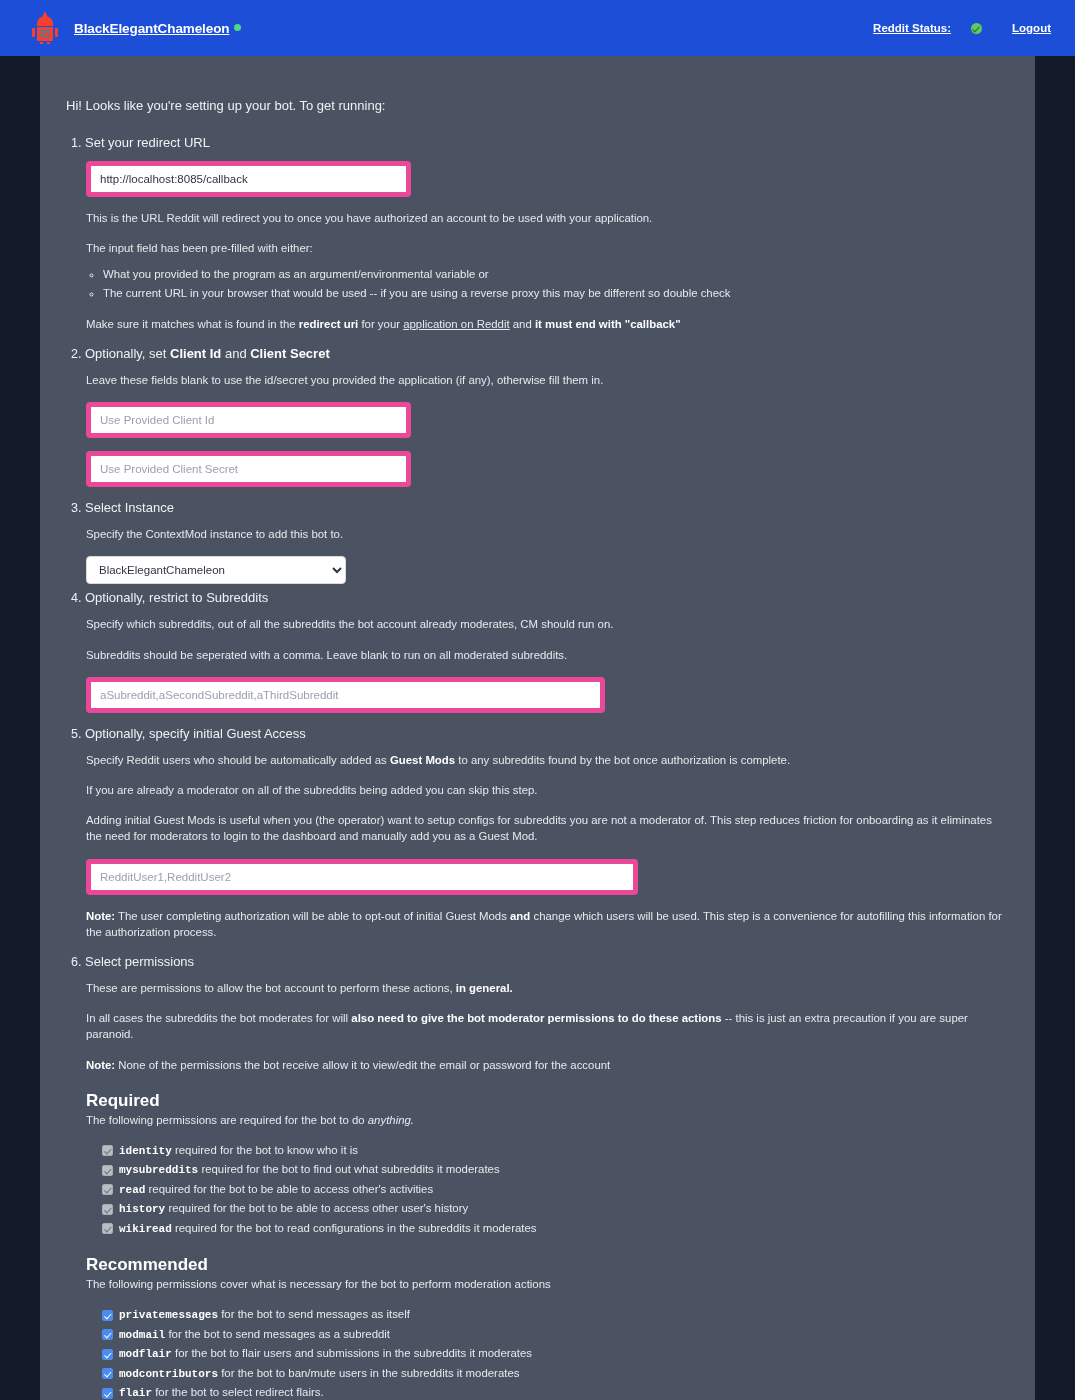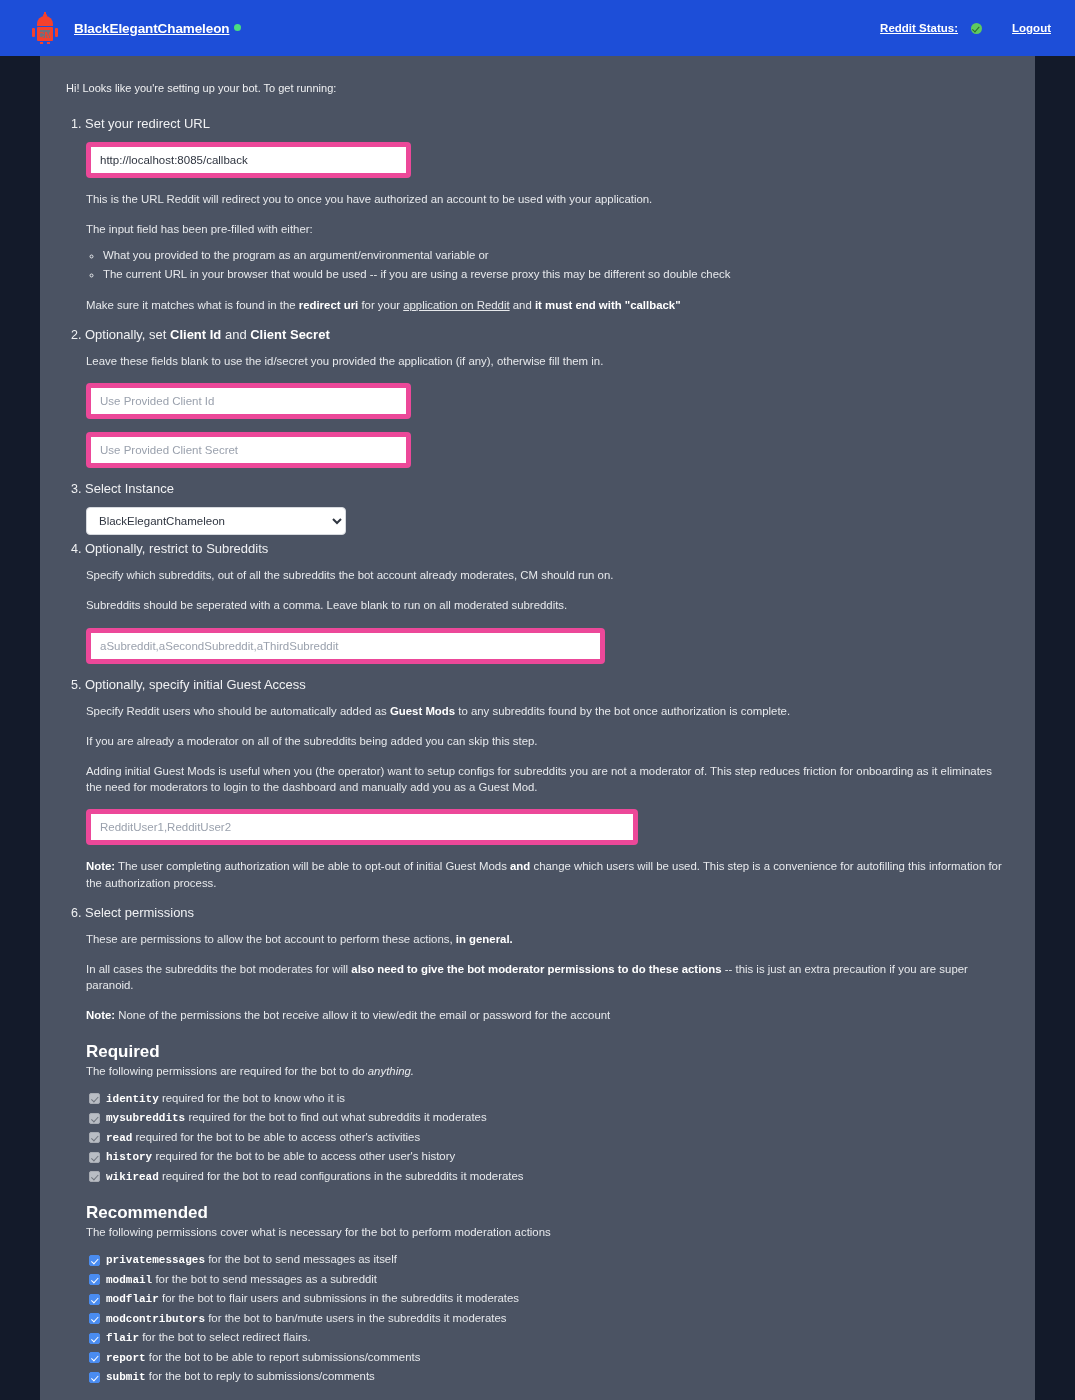--- a/index.html
+++ b/index.html
@@ -45,21 +45,21 @@
     align-items: center;
     gap: 30px;
   }
   .nav-link {
     color: #ffffff;
     font-size: 11.5px;
     font-weight: bold;
     text-decoration: underline;
     white-space: nowrap;
   }
-  .status-group { display: flex; align-items: center; gap: 13px; }
+  .status-group { display: flex; align-items: center; gap: 20px; }
   .check-badge {
     width: 11px; height: 11px;
     border-radius: 50%;
     background: #5fca5f;
     position: relative;
     flex: 0 0 auto;
   }
   .check-badge::after {
     content: "";
     position: absolute;
@@ -76,22 +76,22 @@
   }
   .content-card {
     background: #4b5363;
     padding: 26px 26px 80px 26px;
     min-height: 1318px;
   }
 
   
   .intro {
     color: #f0f1f3;
-    font-size: 11px;
-    margin: 0 0 22px 0;
+    font-size: 13px;
+    margin: 16px 0 22px 0;
   }
   ol.steps {
     margin: 0;
     padding-left: 19px;
     color: #f0f1f3;
   }
   ol.steps > li {
     font-size: 12.5px;
     margin-bottom: 4px;
   }
@@ -159,21 +159,21 @@
     font-weight: bold;
     margin: 18px 0 3px 0;
   }
   .perm-sub {
     color: #e7e9ec;
     font-size: 11.4px;
     margin: 0 0 13px 0;
   }
   ul.perm-list {
     list-style: none;
-    margin: 3px;
+    margin: 16px;
     padding: 0;
   }
   ul.perm-list li {
     display: flex;
     align-items: baseline;
     gap: 6px;
     font-size: 11.4px;
     color: #e7e9ec;
     line-height: 1.5;
     margin-bottom: 2px;
@@ -279,20 +279,21 @@
       <div class="step-body">
         <p class="txt">Leave these fields blank to use the id/secret you provided the application (if any), otherwise fill them in.</p>
         <input class="field w-client" type="text" placeholder="Use Provided Client Id" style="">
         <input class="field w-client" type="text" placeholder="Use Provided Client Secret" style="">
       </div>
     </li>
 
     <li>
       <span class="step-title">Select Instance</span>
       <div class="step-body">
+        <p class="txt">Specify the ContextMod instance to add this bot to.</p>
         <select class="instance-select">
           <option>BlackElegantChameleon</option>
         </select>
       </div>
     </li>
 
     <li>
       <span class="step-title">Optionally, restrict to Subreddits</span>
       <div class="step-body">
         <p class="txt">Specify which subreddits, out of all the subreddits the bot account already moderates, CM should run on.</p>

